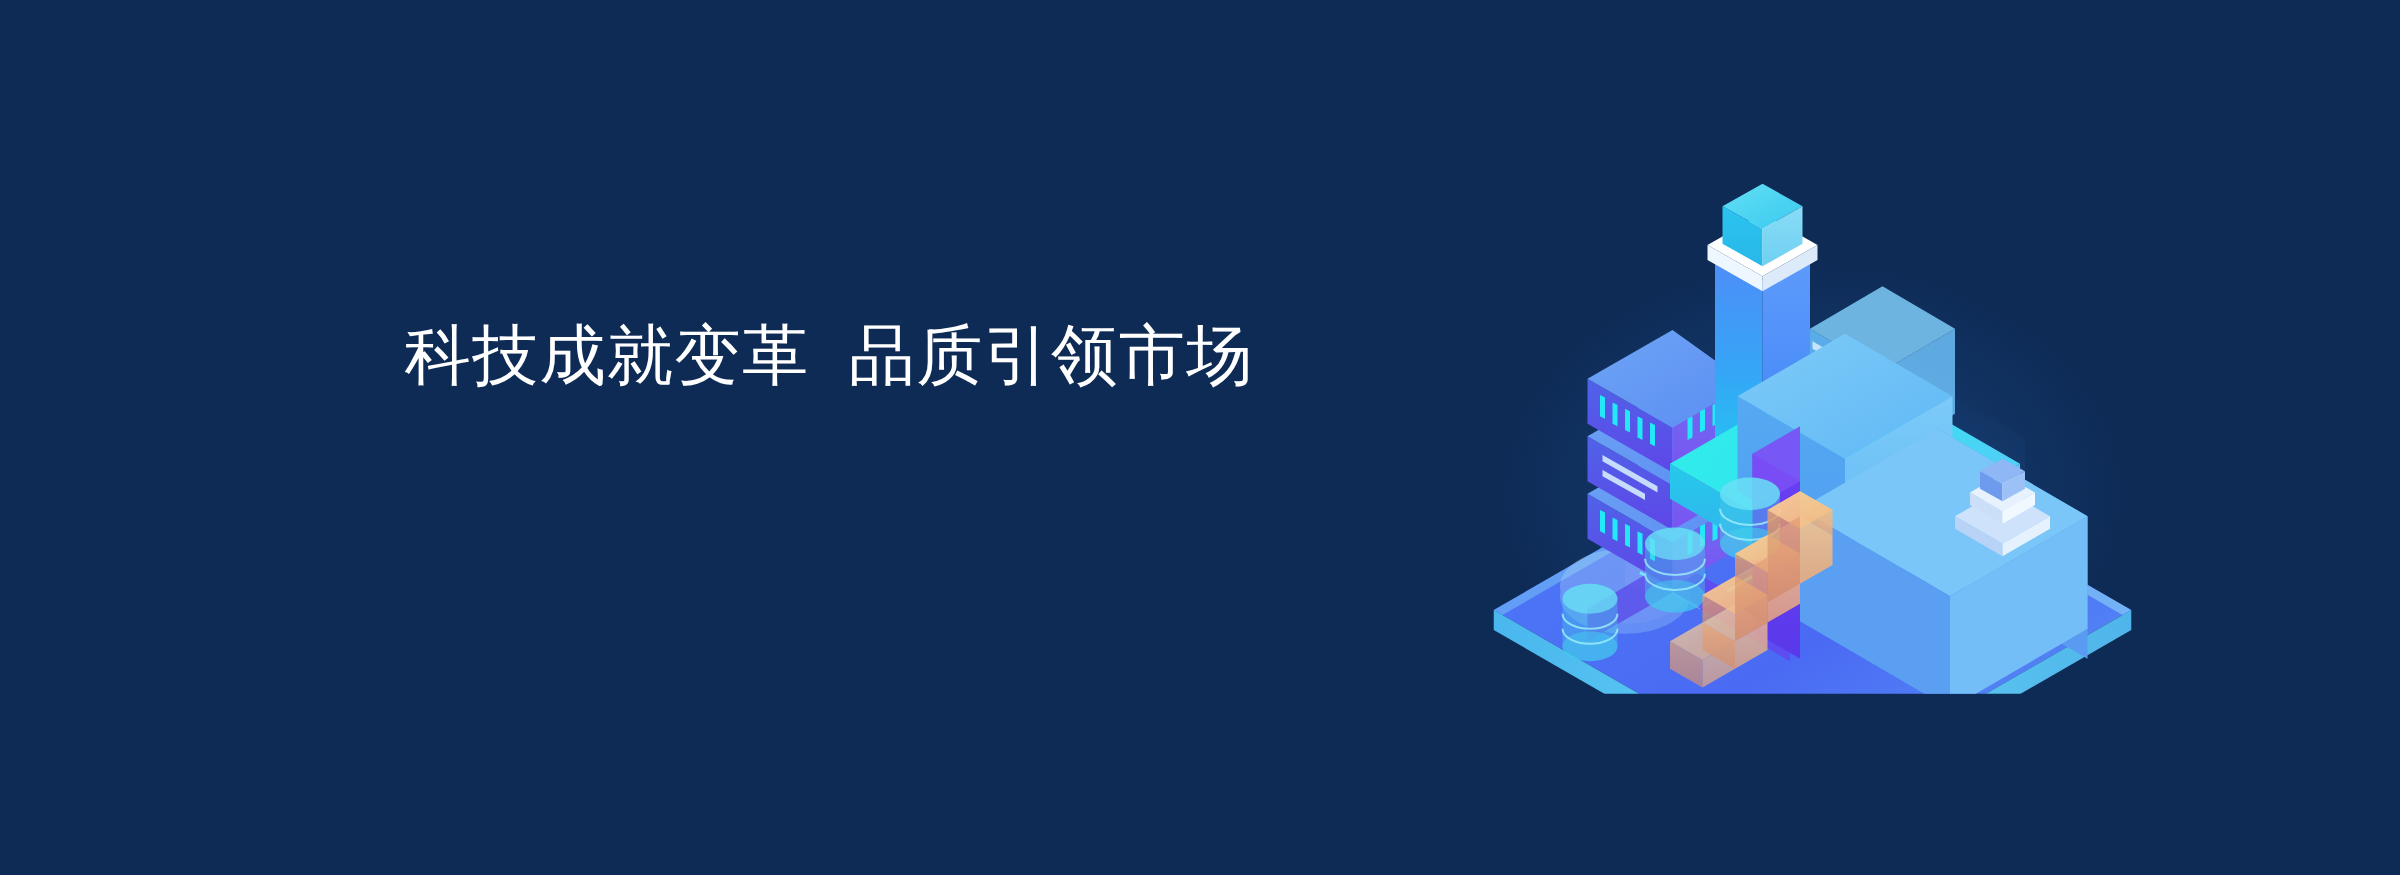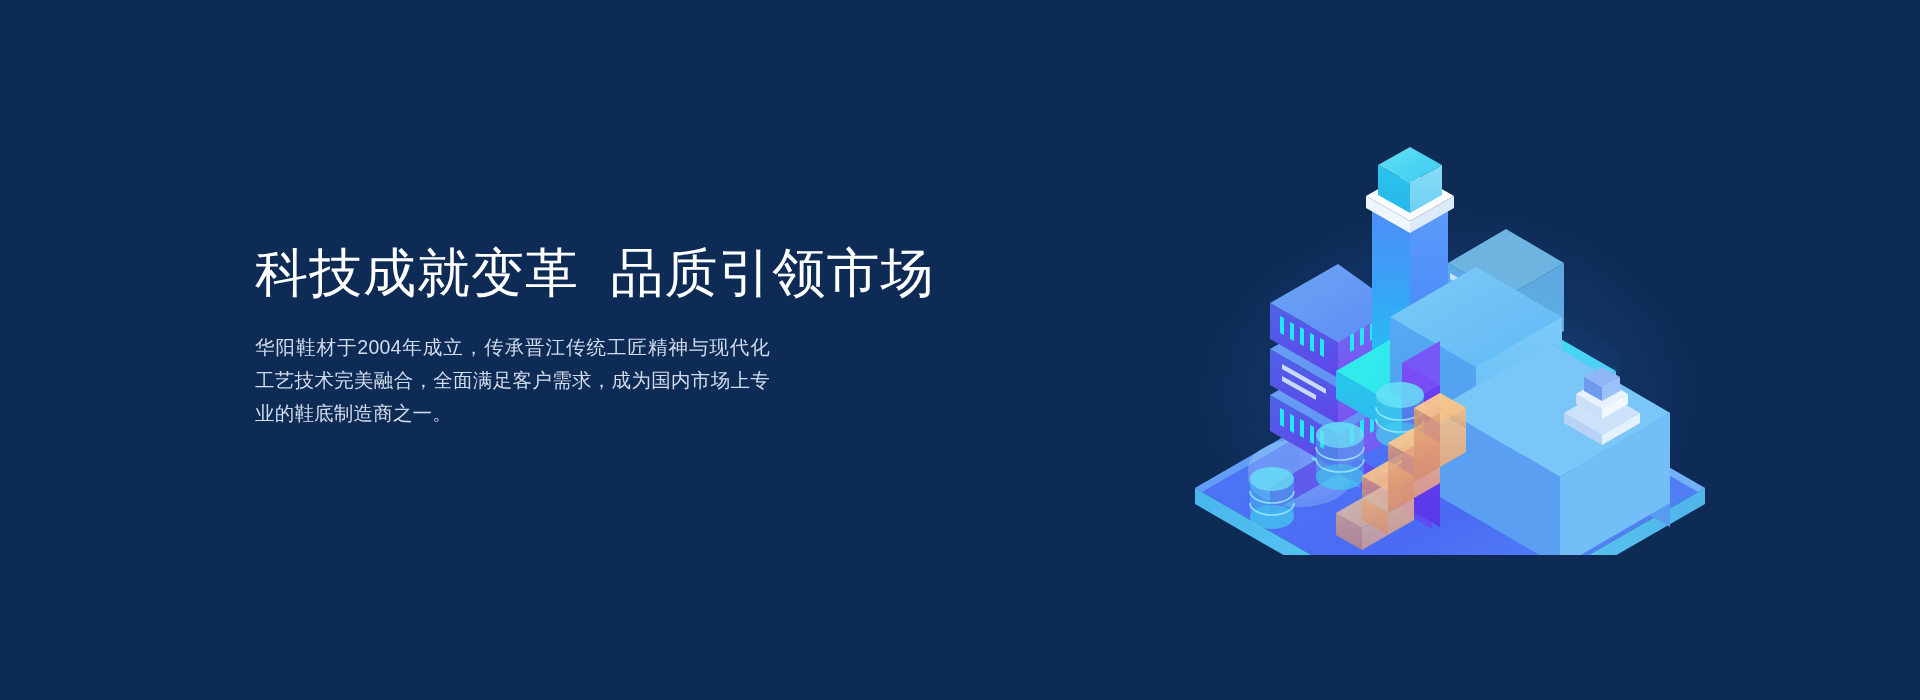--- a/index.html
+++ b/index.html
@@ -29,21 +29,22 @@
     top: 243px;
     width: 760px;
   }
   #headline {
     font-size: 53px;
     line-height: 1.12;
     font-weight: 400;
     color: #ffffff;
     letter-spacing: 1px;
     white-space: pre;
-    margin: 0;
+    margin: 12px;
+    text-align: right;
   }
   #subcopy {
     margin: 0;
     padding-top: 29px;
     font-size: 19.5px;
     line-height: 33px;
     color: #d2dced;
     font-weight: 400;
     letter-spacing: 0.2px;
     width: 515px;
@@ -60,21 +61,20 @@
   }
   #illustration svg { display: block; }
 </style>
 </head>
 <body>
 
 <div id="banner">
 
   <div id="text-block">
     <h1 id="headline">科技成就变革  品质引领市场</h1>
-    <p id="subcopy">华阳鞋材于2004年成立，传承晋江传统工匠精神与现代化工艺技术完美融合，全面满足客户需求，成为国内市场上专业的鞋底制造商之一。</p>
   </div>
 
   <div id="illustration">
     <svg width="600" height="460" viewBox="0 0 600 460" xmlns="http://www.w3.org/2000/svg">
       <defs>
         <linearGradient id="gPlatTop" x1="0" y1="0" x2="1" y2="1">
           <stop offset="0%" stop-color="#4e7cf8"></stop>
           <stop offset="55%" stop-color="#4a6af3"></stop>
           <stop offset="100%" stop-color="#5a9bf7"></stop>
         </linearGradient>

